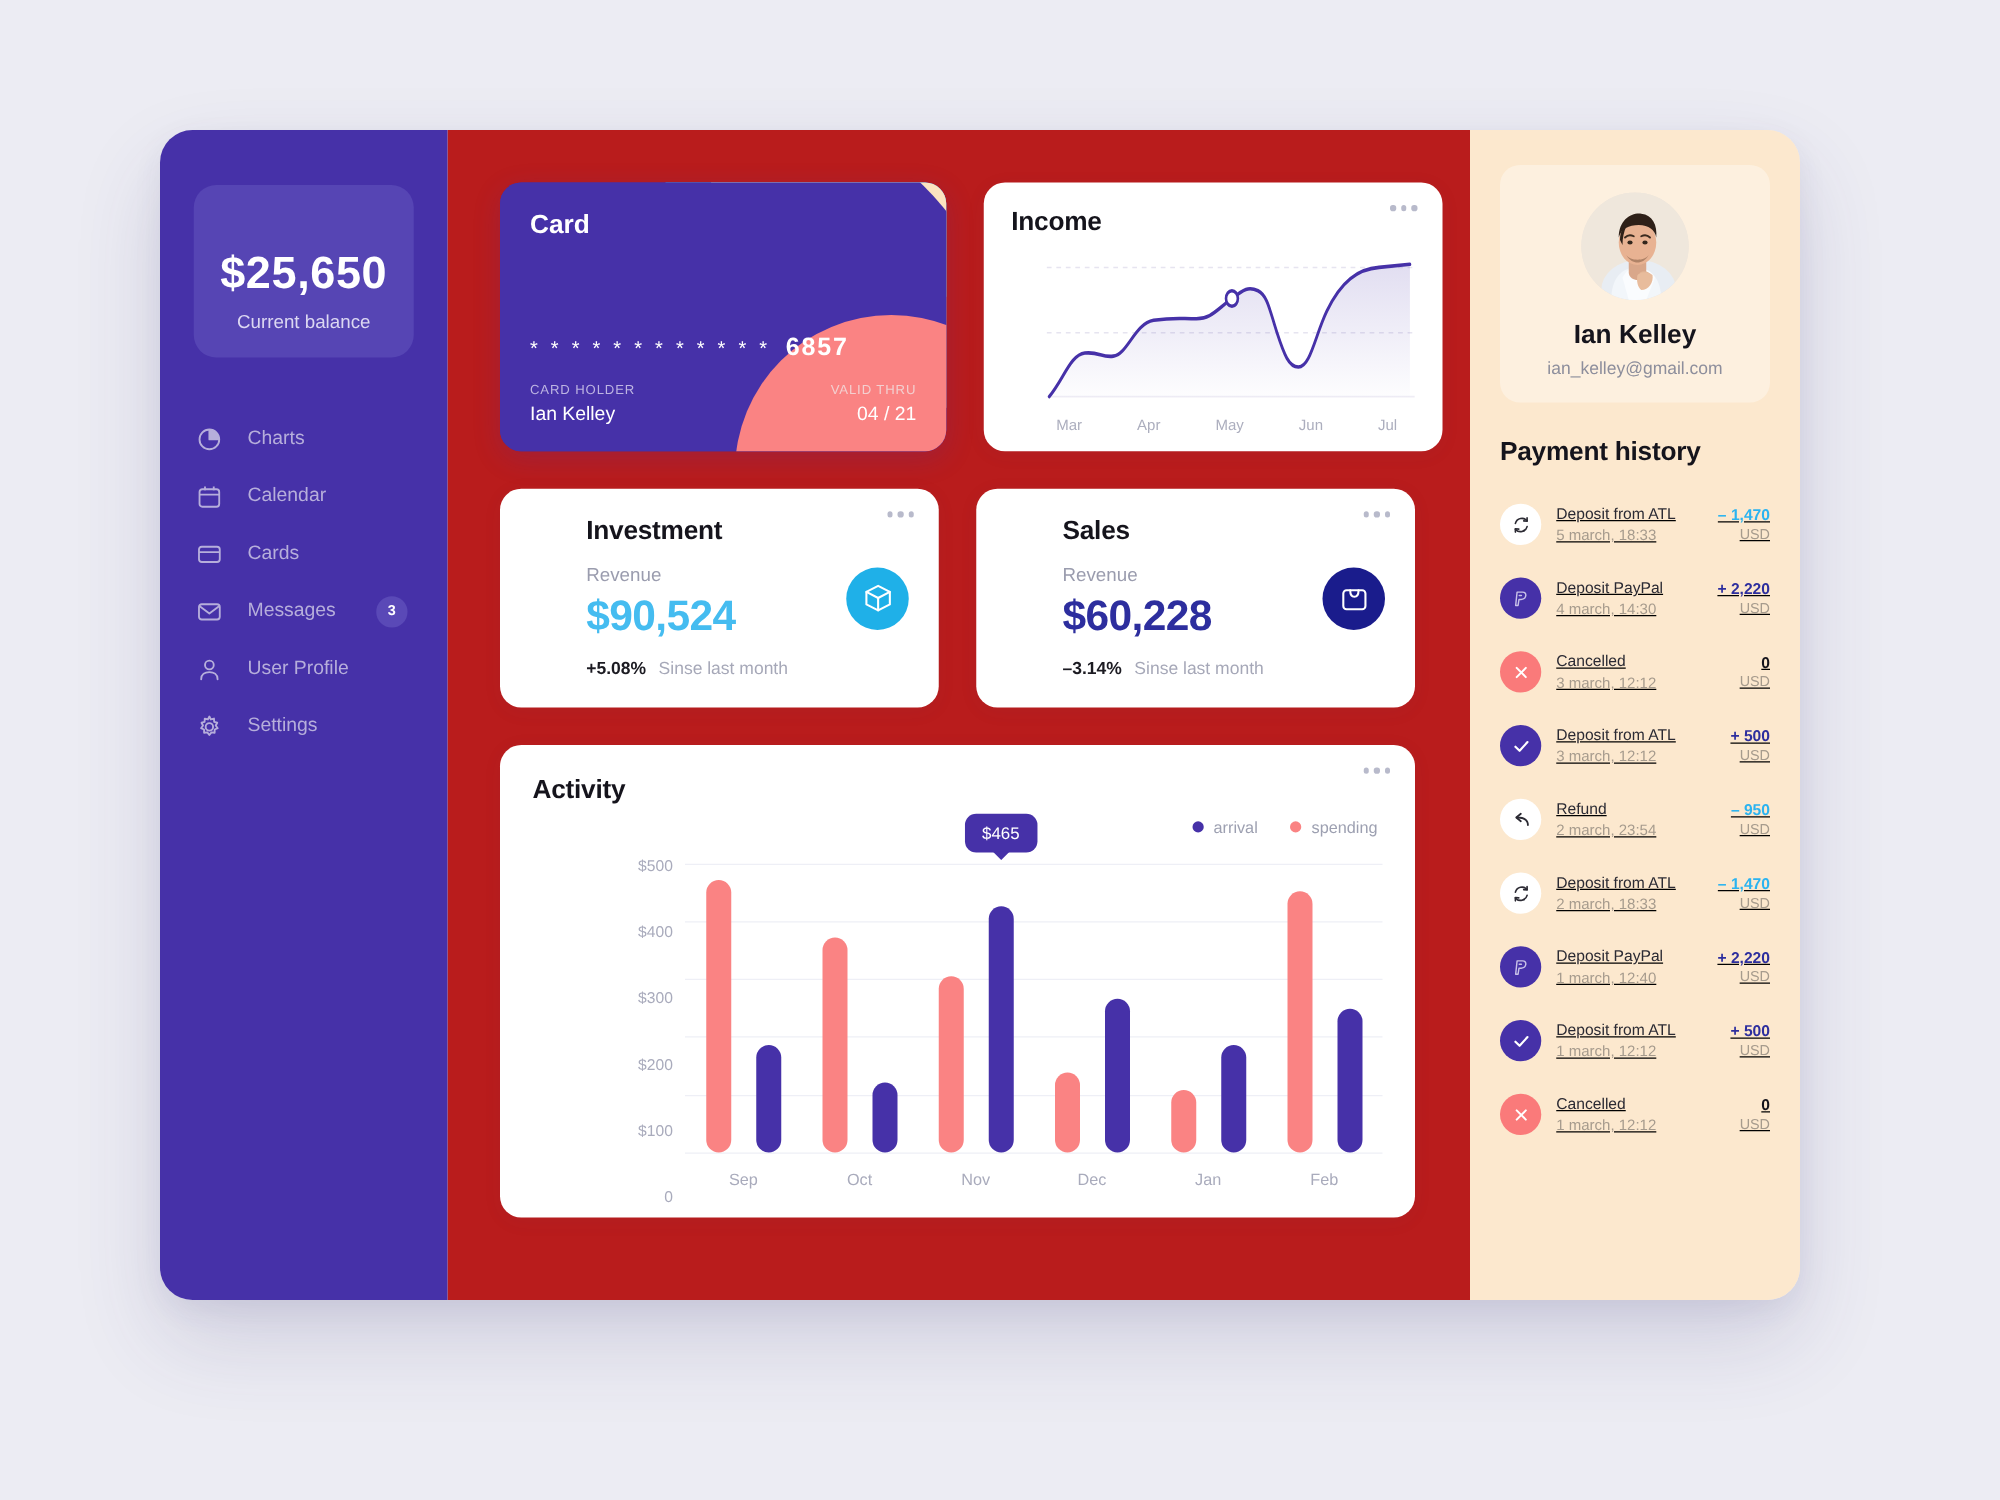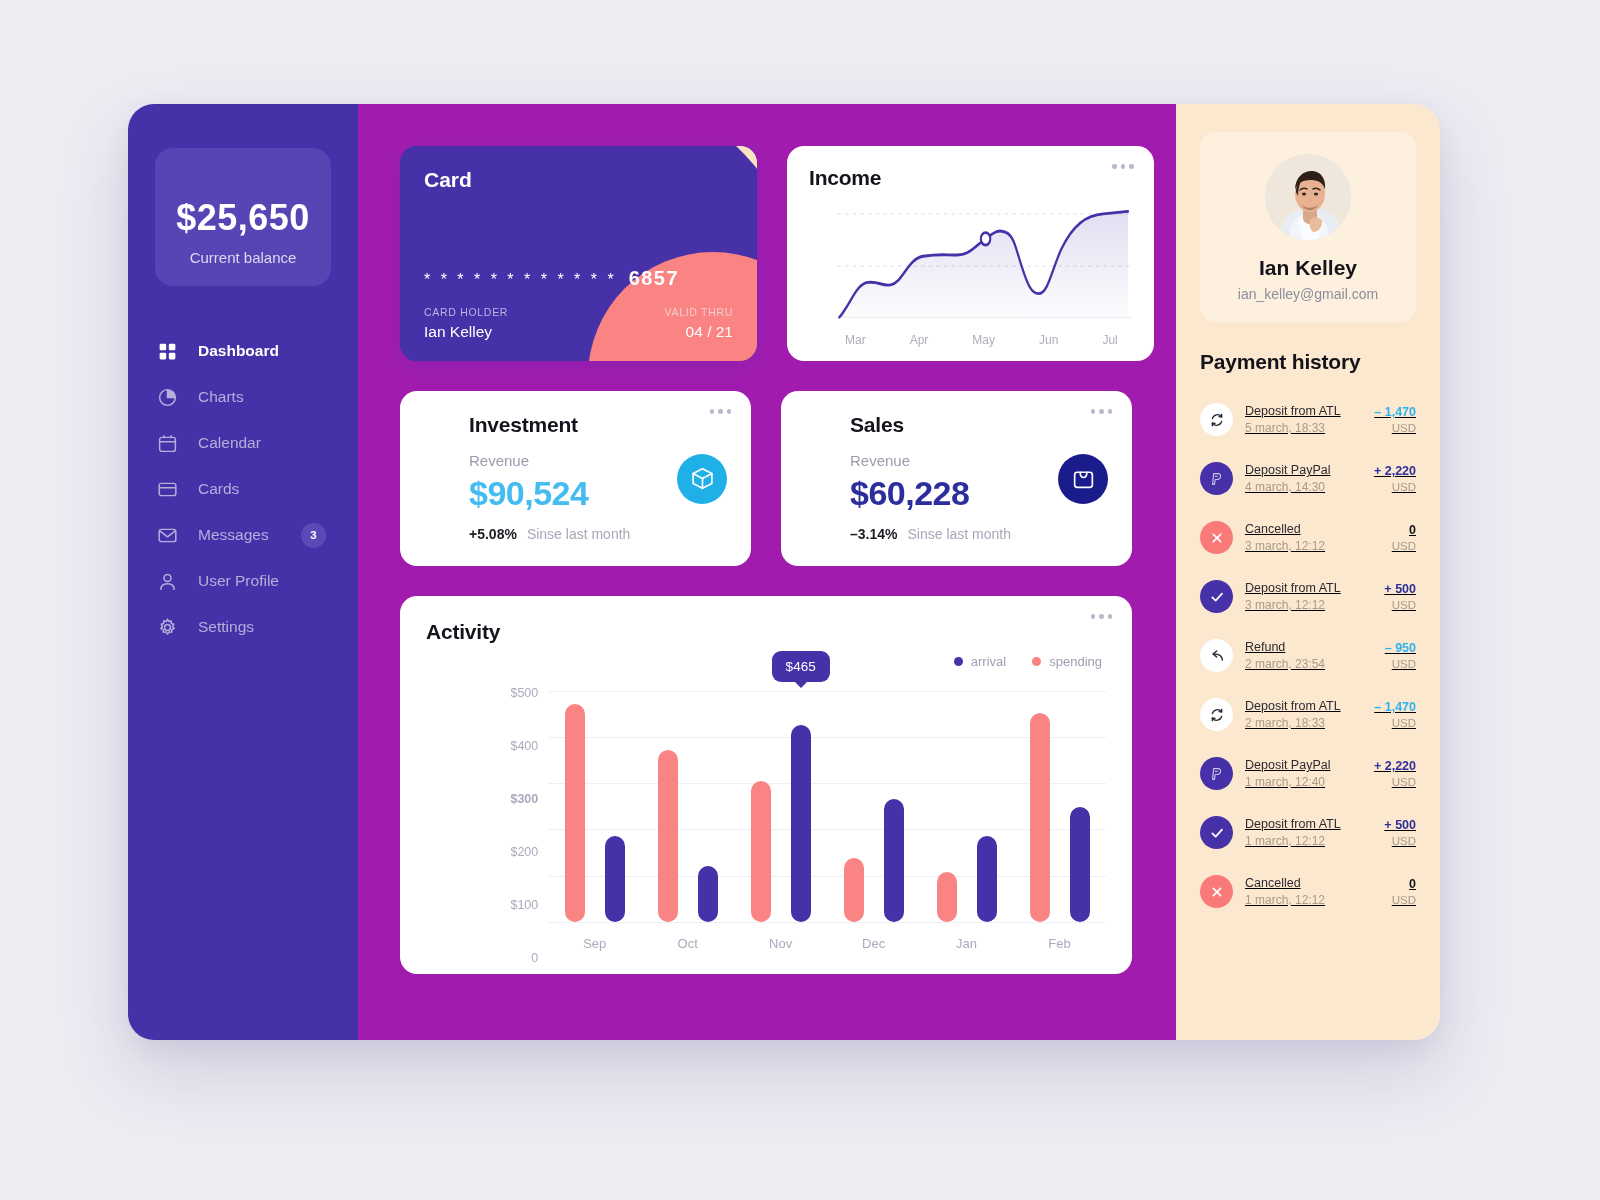--- a/index.html
+++ b/index.html
@@ -83,21 +83,21 @@
     background: #5A49B7;
     color: #fff;
     font-size: 11.5px;
     font-weight: bold;
     display: flex; align-items: center; justify-content: center;
   }
 
   
   .main {
     flex: 1;
-    background: #a21caf;
+    background: #b91c1c;
     padding: 42px 44px 0 42px;
     min-width: 0;
   }
   .row { display: flex; gap: 30px; }
 
   .card-base {
     background: #FFFFFF;
     border-radius: 17px;
     box-shadow: 0 3px 16px rgba(80,75,130,0.055);
     position: relative;
@@ -375,31 +375,20 @@
 <div class="app-shell">
 
   <aside class="sidebar">
     <div class="balance-card">
       <div class="balance-amount">$25,650</div>
       <div class="balance-label">Current balance</div>
     </div>
 
     <nav class="nav">
 
-      <div class="nav-item active">
-        <span class="nav-icon">
-          <svg viewBox="0 0 24 24" fill="#ffffff">
-              <rect x="3" y="3" width="7.5" height="7.5" rx="1.5"></rect>
-              <rect x="13.5" y="3" width="7.5" height="7.5" rx="1.5"></rect>
-              <rect x="3" y="13.5" width="7.5" height="7.5" rx="1.5"></rect>
-              <rect x="13.5" y="13.5" width="7.5" height="7.5" rx="1.5"></rect>
-            </svg>
-        </span>
-        <span class="nav-label">Dashboard</span>
-      </div>
 
       <div class="nav-item">
         <span class="nav-icon">
           <svg viewBox="0 0 24 24" fill="none" stroke="#B6AEDB" stroke-width="1.7">
               <circle cx="12" cy="12" r="9"></circle>
               <path d="M12 3 L12 12 L21 12" stroke-linejoin="round"></path>
               <path d="M12 3 A9 9 0 0 1 21 12 L12 12 Z" fill="#B6AEDB" stroke="none"></path>
             </svg>
         </span>
         <span class="nav-label">Charts</span>
@@ -588,21 +577,21 @@
         <div class="legend-item">
           <span class="legend-dot" style="background:#FA8383;"></span>
           <span class="legend-label">spending</span>
         </div>
       </div>
 
       <div class="chart-area">
         <div class="y-axis" id="yaxis" style="position: relative;">
             <span style="position: absolute; right: 10px; top: 7.40741%;">$500</span>
             <span style="position: absolute; right: 10px; top: 25.9259%;">$400</span>
-            <span style="position: absolute; right: 10px; top: 44.4444%; font-weight: bold;">$300</span>
+            <span style="position: absolute; right: 10px; top: 44.4444%;">$300</span>
             <span style="position: absolute; right: 10px; top: 62.963%;">$200</span>
             <span style="position: absolute; right: 10px; top: 81.4815%;">$100</span>
             <span style="position: absolute; right: 10px; top: 100%;">0</span>
           </div>
         <div class="plot">
           <div class="gridlines" id="gridlines">
               <div class="gridline" style="top: 7.40741%;"></div>
               <div class="gridline" style="top: 25.9259%;"></div>
               <div class="gridline" style="top: 44.4444%;"></div>
               <div class="gridline" style="top: 62.963%;"></div>

